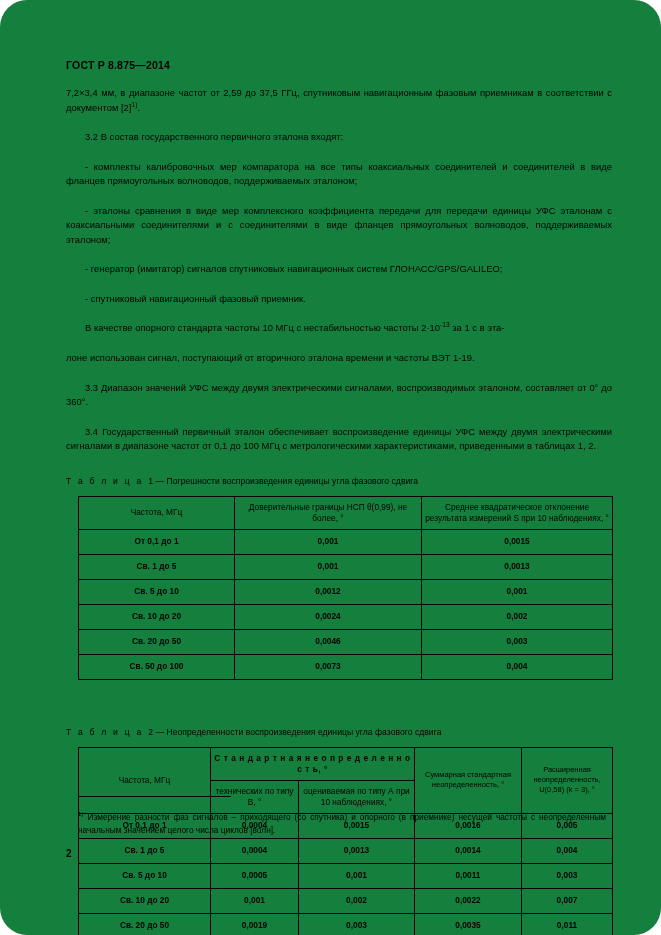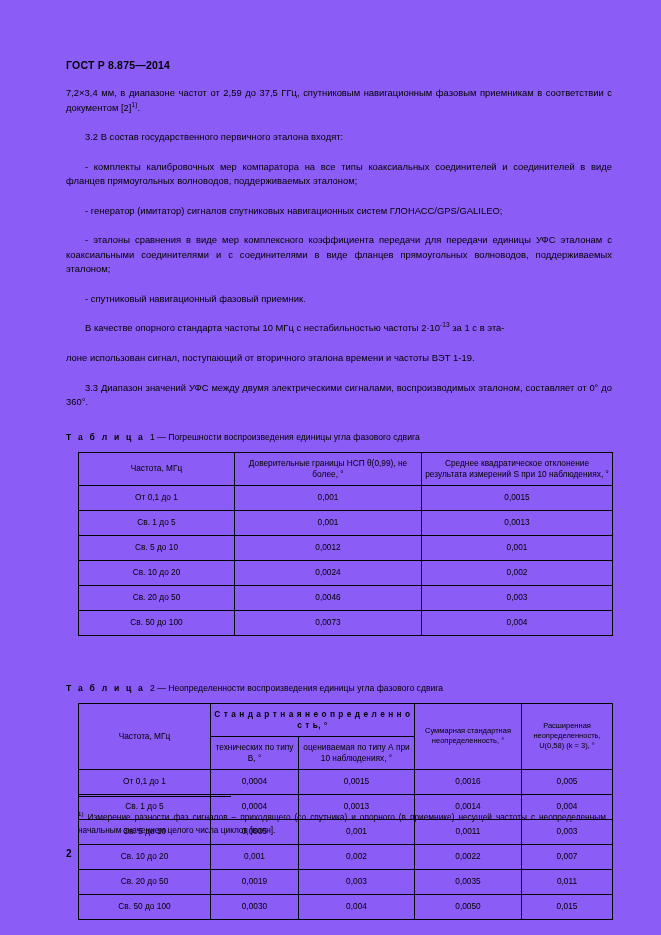--- a/index.html
+++ b/index.html
@@ -9,23 +9,24 @@
     background: #ffffff;
   }
   body {
     font-family: "Liberation Sans", sans-serif;
     color: #000000;
   }
   .page {
     position: relative;
     width: 661px;
     height: 935px;
-    background: #8b5cf6;
+    background: #15803d;
     overflow: hidden;
     box-sizing: border-box;
+    border-radius: 27px;
   }
   .content {
     position: absolute;
     left: 66px;
     top: 0;
     width: 546px;
   }
 
   
   .doc-header {
@@ -68,21 +69,20 @@
   
   .table-caption {
     font-size: 8.6px;
     line-height: 12px;
     letter-spacing: 0.02px;
     margin: 0;
     white-space: nowrap;
   }
   .table-caption .sp {
     letter-spacing: 2.2px;
-    font-weight: bold;
   }
   #caption-1 { margin-top: 21px; }
   #caption-2 { margin-top: 16px; }
 
   
   table.gost {
     border-collapse: collapse;
     width: 534px;
     margin-left: 12px;
     table-layout: fixed;
@@ -98,20 +98,21 @@
     letter-spacing: 0.01px;
   }
   table.gost.t1 { margin-top: 9px; }
   table.gost.t2 { margin-top: 9px; }
 
   table.gost thead td, table.gost thead th {
     height: 28px;
   }
   table.gost tbody td {
     height: 20px;
+    font-weight: bold;
   }
   .t2 .hdr-spaced { letter-spacing: 0.55px; font-weight: bold; }
   .t2 .small { font-size: 7.5px; line-height: 10px; letter-spacing: 0px; }
 
   
   .footnote-rule {
     width: 153px;
     height: 0;
     border: 0;
     border-top: 1px solid #000000;
@@ -155,32 +156,33 @@
     <div class="body-block">
 
       <p class="para"><span>7,2×3,4 мм, в диапазоне частот от 2,59 до 37,5 ГГц, спутниковым навигационным фазовым приемникам в соответствии с документом [2]</span><sup>1)</sup>.</p>
 
       <p class="para indent">3.2 В состав государственного первичного эталона входят:</p>
 
 
 
       <p class="para indent-dash">- комплекты калибровочных мер компаратора на все типы коаксиальных соединителей и соединителей в виде фланцев прямоугольных волноводов, поддерживаемых эталоном;</p>
 
+      <p class="para indent-dash">- эталоны сравнения в виде мер комплексного коэффициента передачи для передачи единицы УФС эталонам с коаксиальными соединителями и с соединителями в виде фланцев прямоугольных волноводов, поддерживаемых эталоном;</p>
+
       <p class="para indent-dash">- генератор (имитатор) сигналов спутниковых навигационных систем ГЛОНАСС/GPS/GALILEO;</p>
 
-      <p class="para indent-dash">- эталоны сравнения в виде мер комплексного коэффициента передачи для передачи единицы УФС эталонам с коаксиальными соединителями и с соединителями в виде фланцев прямоугольных волноводов, поддерживаемых эталоном;</p>
-
       <p class="para indent-dash">- спутниковый навигационный фазовый приемник.</p>
 
       <p class="para indent"><span>В качестве опорного стандарта частоты 10 МГц с нестабильностью частоты 2·10</span><sup>-13</sup><span> за 1 с в эта-</span></p>
 
       <p class="para">лоне использован сигнал, поступающий от вторичного эталона времени и частоты ВЭТ 1-19.</p>
 
       <p class="para indent">3.3 Диапазон значений УФС между двумя электрическими сигналами, воспроизводимых эталоном, составляет от 0° до  360°.</p>
 
+      <p class="para indent">3.4 Государственный первичный эталон обеспечивает воспроизведение единицы УФС между двумя электрическими сигналами в диапазоне частот от 0,1 до  100 МГц с метрологическими характеристиками, приведенными в таблицах 1, 2.</p>
 
     </div>
 
     <p class="table-caption" id="caption-1"><span class="sp">Т а б л и ц а</span>&nbsp; <span>1</span> <span>—</span> <span>Погрешности воспроизведения единицы угла фазового сдвига</span></p>
 
     <table class="gost t1">
       <colgroup>
         <col style="width:156px">
         <col style="width:187px">
         <col style="width:191px">

